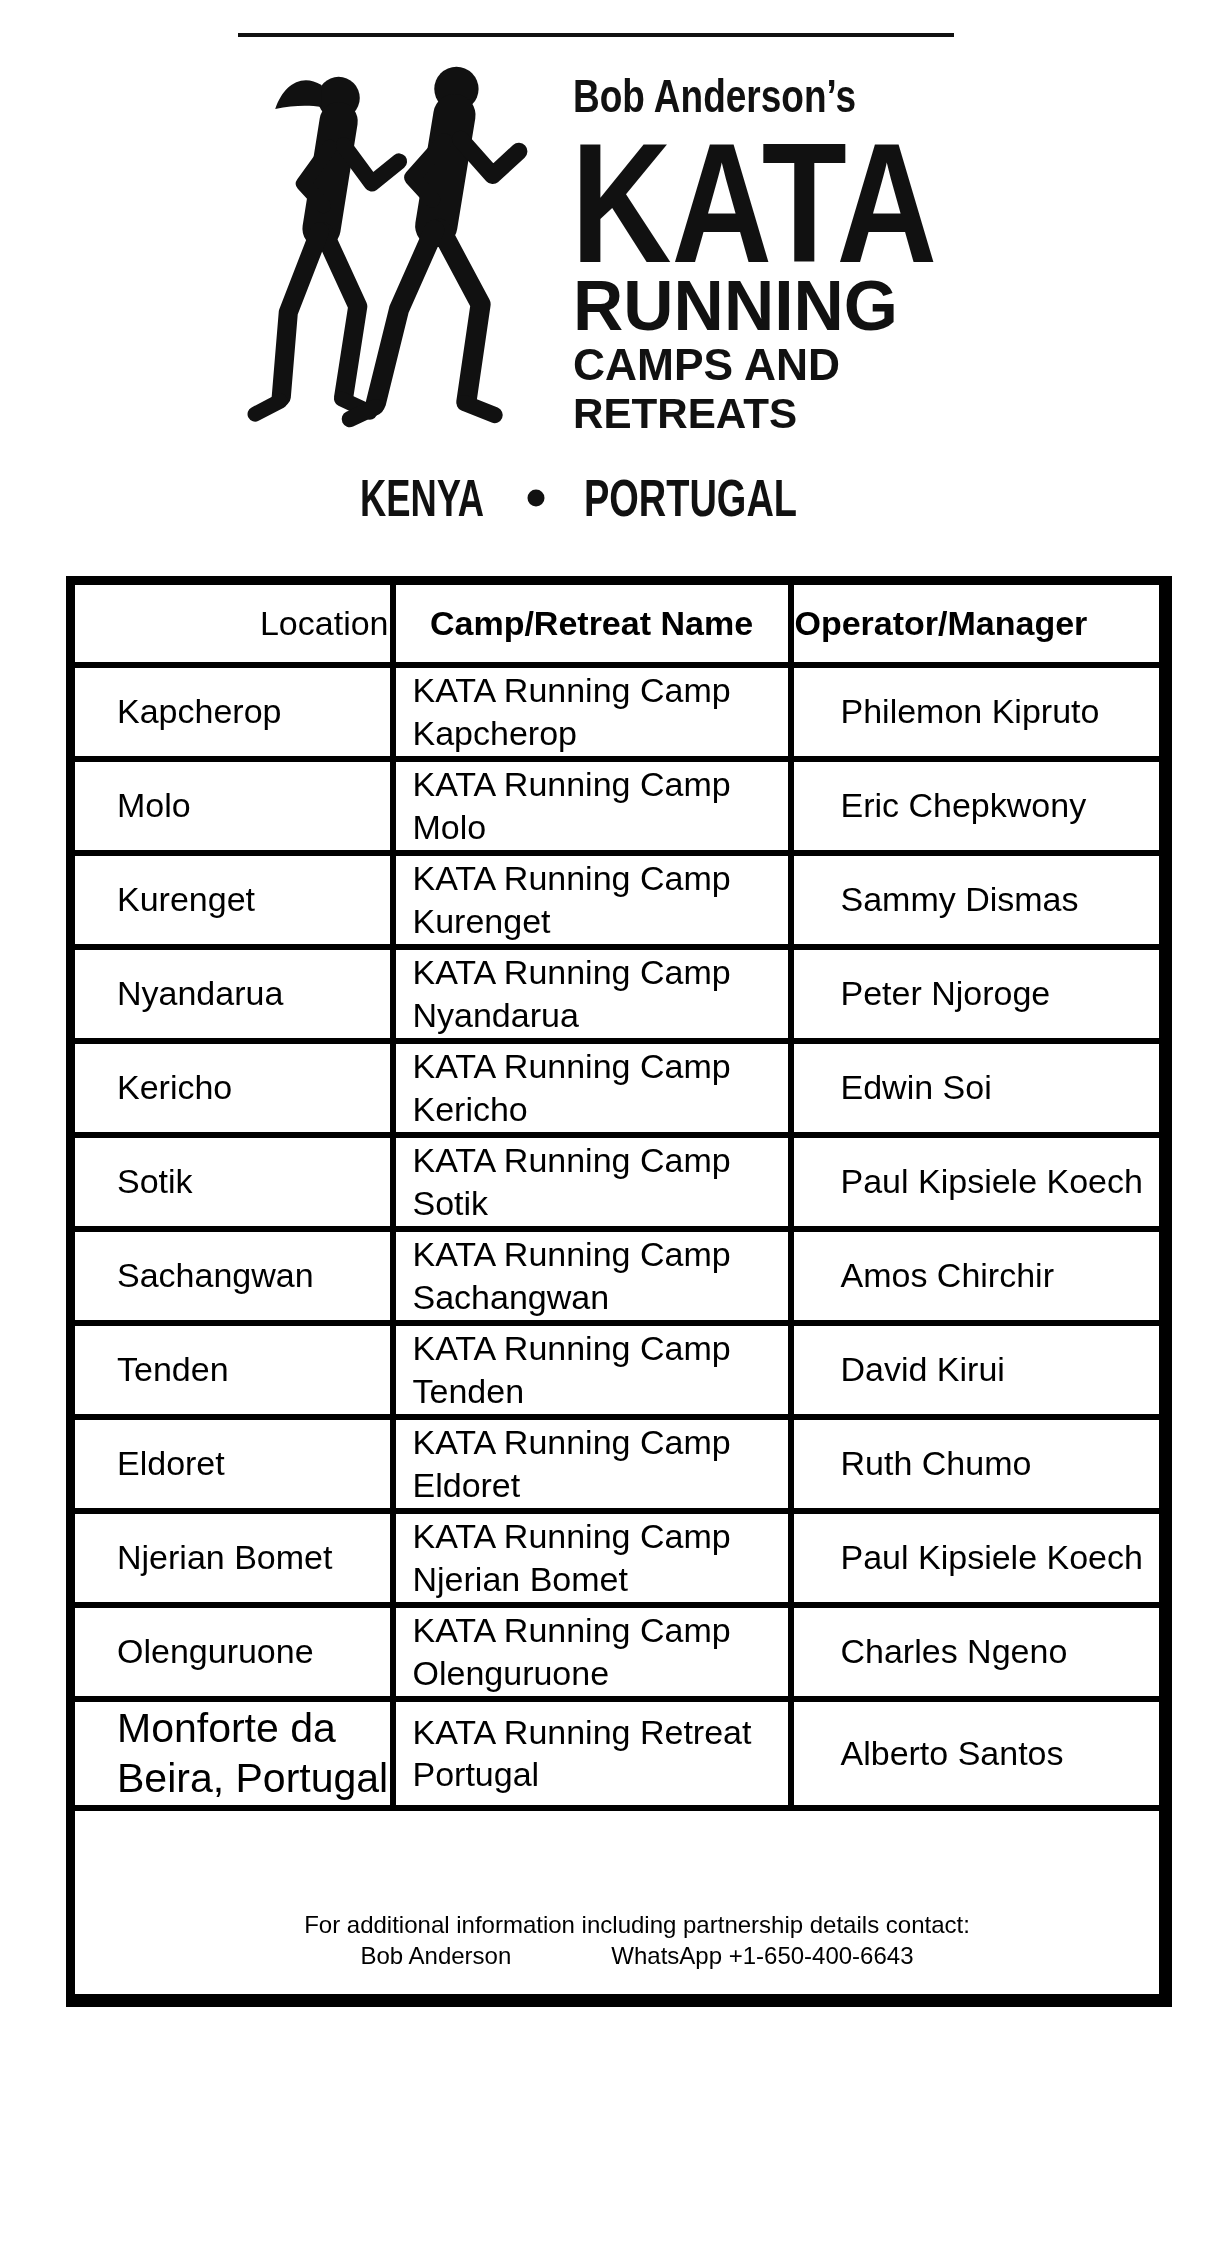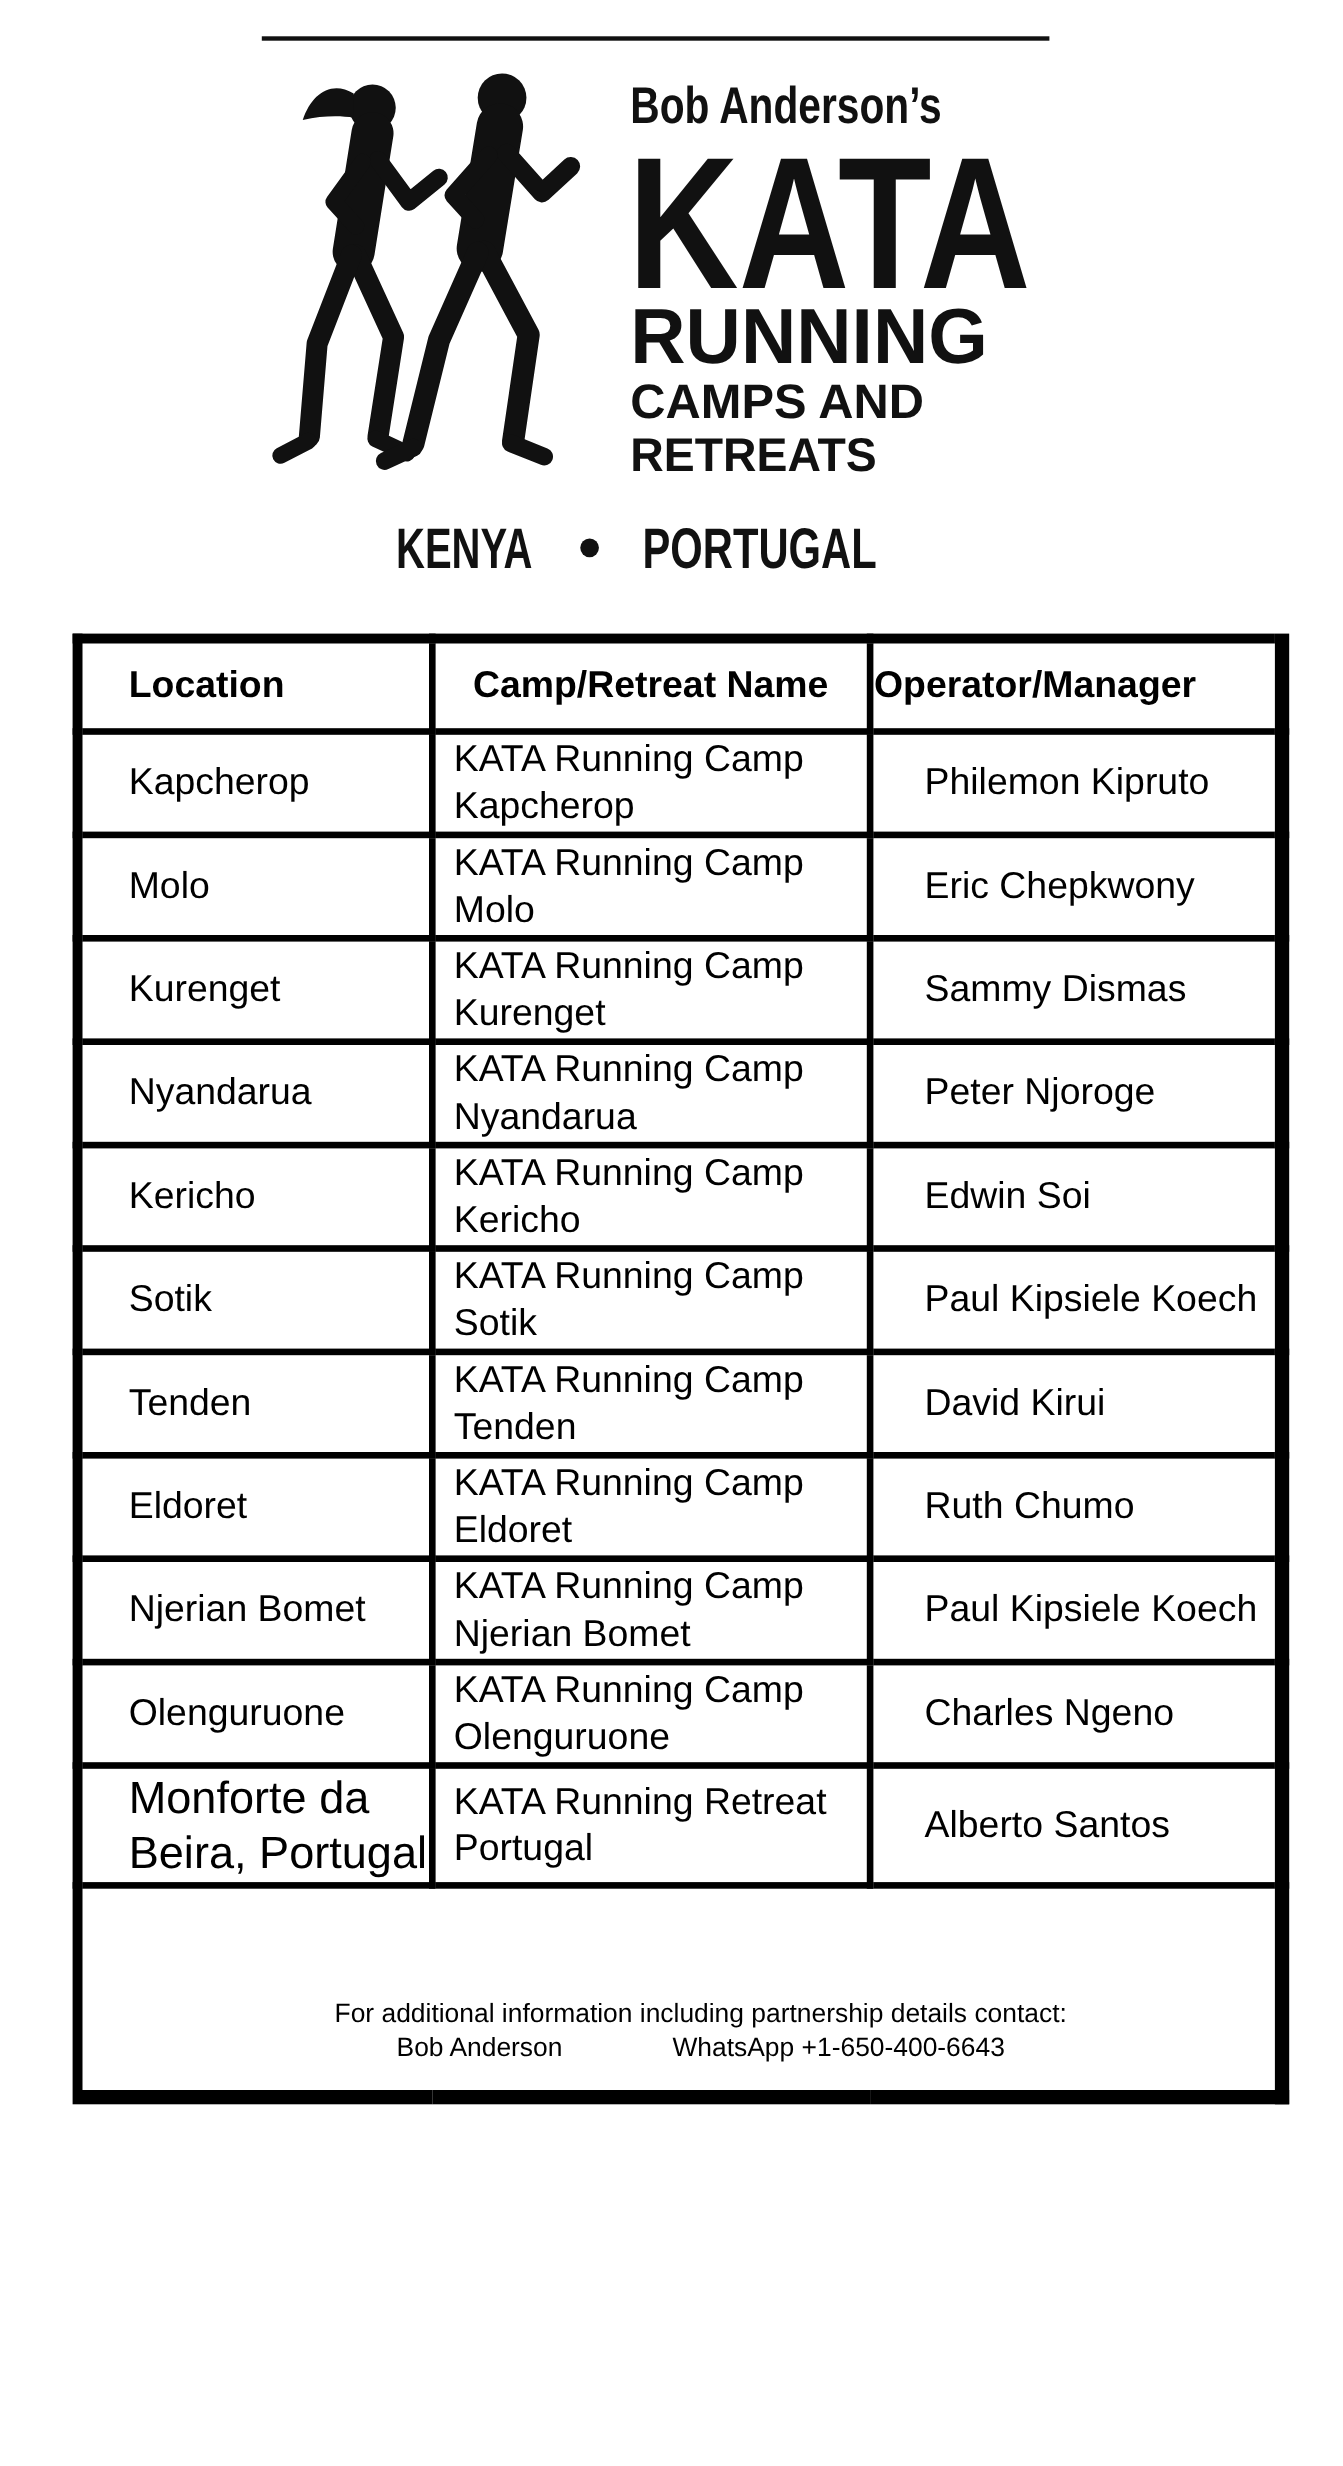--- a/index.html
+++ b/index.html
@@ -16,21 +16,21 @@
     position:absolute;left:66px;top:576px;width:1095px;
     border-collapse:collapse;table-layout:fixed;background:#fff;
     border-style:solid;border-color:#000;border-width:9px 13px 13px 9px;
   }
   .camps-table th,.camps-table td{
     border:6px solid #000;font-size:34px;vertical-align:middle;
     overflow:hidden;word-wrap:break-word;
   }
   .camps-table thead tr{height:84px;}
   .camps-table tbody tr{height:94px;}
-  th.loc{ text-align:left;padding-left:42px;font-weight:700;}
+  th.loc{ text-align:right;padding-left:42px;font-weight:400;}
   th.camp{text-align:center;font-weight:700;}
   th.op{  text-align:left;font-weight:700;}
   td.loc{ padding-left:42px;line-height:1.24;}
   td.camp{padding-left:17px;padding-right:8px;line-height:1.24;margin-top:40px;}
   td.op{  padding-left:47px;padding-right:6px;line-height:1.24;}
   .camps-table tbody tr:last-child td.loc{font-size:41px;}
 
   tr.footer-row{height:192px;}
   td.footer-cell{
     vertical-align:bottom;text-align:center;
@@ -116,20 +116,25 @@
     <td class="loc">Kericho</td>
     <td class="camp">KATA Running Camp Kericho</td>
     <td class="op">Edwin Soi</td>
   </tr>
       <tr>
     <td class="loc">Sotik</td>
     <td class="camp">KATA Running Camp Sotik</td>
     <td class="op">Paul Kipsiele Koech</td>
   </tr>
       <tr>
+    <td class="loc">Sachangwan</td>
+    <td class="camp">KATA Running Camp Sachangwan</td>
+    <td class="op">Amos Chirchir</td>
+  </tr>
+      <tr>
     <td class="loc">Tenden</td>
     <td class="camp">KATA Running Camp Tenden</td>
     <td class="op">David Kirui</td>
   </tr>
       <tr>
     <td class="loc">Eldoret</td>
     <td class="camp">KATA Running Camp Eldoret</td>
     <td class="op">Ruth Chumo</td>
   </tr>
       <tr>

